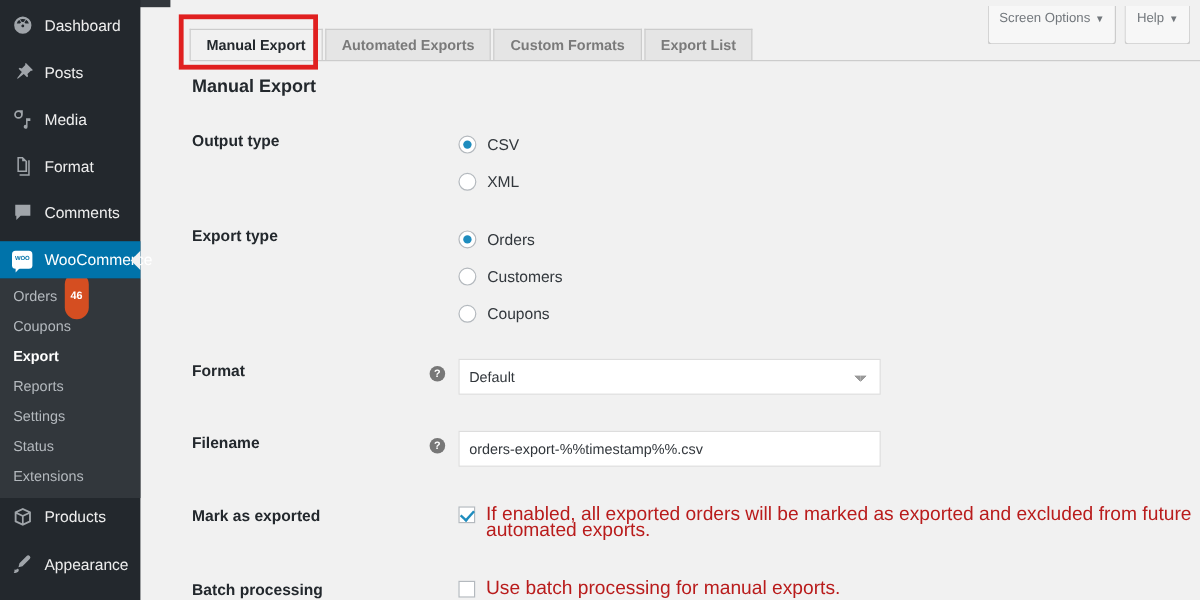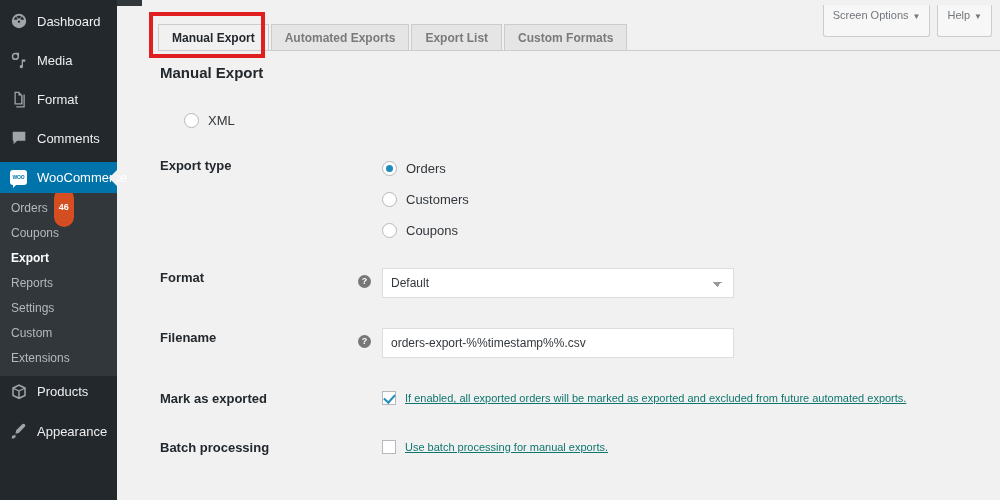--- a/index.html
+++ b/index.html
@@ -232,21 +232,21 @@
     position: relative;
   }
   .checkbox.checked:after {
     content: "";
     position: absolute; left: 3px; top: 0px;
     width: 5px; height: 9px;
     border: solid #1e8cbe;
     border-width: 0 2px 2px 0;
     transform: rotate(42deg);
   }
-  .check-text { font-size: 11px; color: #0f766e; line-height: 14px; text-decoration: underline; }
+  .check-text { font-size: 16px; color: #b91c1c; line-height: 14px; }
 </style>
 </head>
 <body>
 
 <div id="app">
 
   <div class="adminbar"></div>
 
   <div class="sidebar">
 
@@ -254,20 +254,28 @@
 
     <div class="menu-item">
       <span class="icon">
         <svg viewBox="0 0 20 20">
             <path d="M10 2a8 8 0 1 0 0 16 8 8 0 0 0 0-16zm0 2.2a5.8 5.8 0 0 1 5.6 4.3h-3.1a3 3 0 0 0-1-1l1.7-2.6-.6-.4-1.8 2.6a3 3 0 0 0-1.7 0L7.3 4.5l-.6.4L8.4 7.5a3 3 0 0 0-1 1H4.4A5.8 5.8 0 0 1 10 4.2zm0 5.2c.7 0 1.3.6 1.3 1.3S10.7 12 10 12s-1.3-.6-1.3-1.3.6-1.3 1.3-1.3z"></path>
           </svg>
       </span>
       <span class="mlabel">Dashboard</span>
     </div>
 
+    <div class="menu-item sep-top">
+      <span class="icon">
+        <svg viewBox="0 0 20 20">
+            <path d="M12.9 1.7l-1 1 .6.6-3.4 3.4-2-.6-1 1 3 3-4.4 5.6.6.5 5.6-4.3 3 3 1-1-.6-2 3.4-3.4.6.6 1-1-6.4-6.4z"></path>
+          </svg>
+      </span>
+      <span class="mlabel">Posts</span>
+    </div>
 
     <div class="menu-item sep-top">
       <span class="icon">
         <svg viewBox="0 0 20 20">
             <path d="M6 2a4 4 0 0 0 0 8 4 4 0 0 0 4-4V2H6zm0 1.6a2.4 2.4 0 1 1 0 4.8 2.4 2.4 0 0 1 0-4.8zM13 9.5v6.2a1.8 1.8 0 1 0 1.4 1.8V12h2.6v-2.5H13z"></path>
           </svg>
       </span>
       <span class="mlabel">Media</span>
     </div>
 
@@ -310,21 +318,21 @@
       <div class="submenu-item current">
         <span>Export</span>
       </div>
       <div class="submenu-item">
         <span>Reports</span>
       </div>
       <div class="submenu-item">
         <span>Settings</span>
       </div>
       <div class="submenu-item">
-        <span>Custom</span>
+        <span>Status</span>
       </div>
       <div class="submenu-item">
         <span>Extensions</span>
       </div>
     </div>
 
     <div class="menu-item" style="height:31px">
       <span class="icon">
         <svg viewBox="0 0 20 20">
             <path d="M10 1.5L2.5 5v9.5L10 18l7.5-3.5V5L10 1.5zm0 1.9l5 2.3-5 2.3-5-2.3 5-2.3zM4.2 7l5 2.3v6.2l-5-2.3V7zm6.6 8.5V9.3l5-2.3v6.2l-5 2.3z"></path>
@@ -357,34 +365,39 @@
         <span>Screen Options</span><span class="caret">▼</span>
       </div>
       <div class="meta-btn">
         <span>Help</span><span class="caret">▼</span>
       </div>
     </div>
 
     <div class="tabs">
       <div class="tab active">Manual Export</div>
       <div class="tab">Automated Exports</div>
+      <div class="tab">Custom Formats</div>
       <div class="tab">Export List</div>
-      <div class="tab">Custom Formats</div>
     </div>
     <div class="tabs-rule"></div>
 
     <div class="anno-box"></div>
 
     <div class="page-heading">Manual Export</div>
 
     <div class="form-table">
 
       <div class="row" style="margin-bottom:24px">
+        <div class="row-label">Output type</div>
         <div class="row-help"></div>
         <div class="row-field">
+          <div class="radio-line">
+            <span class="radio checked"></span>
+            <span class="rlabel">CSV</span>
+          </div>
           <div class="radio-line">
             <span class="radio"></span>
             <span class="rlabel">XML</span>
           </div>
         </div>
       </div>
 
       <div class="row" style="margin-bottom:26px">
         <div class="row-label">Export type</div>
         <div class="row-help"></div>

